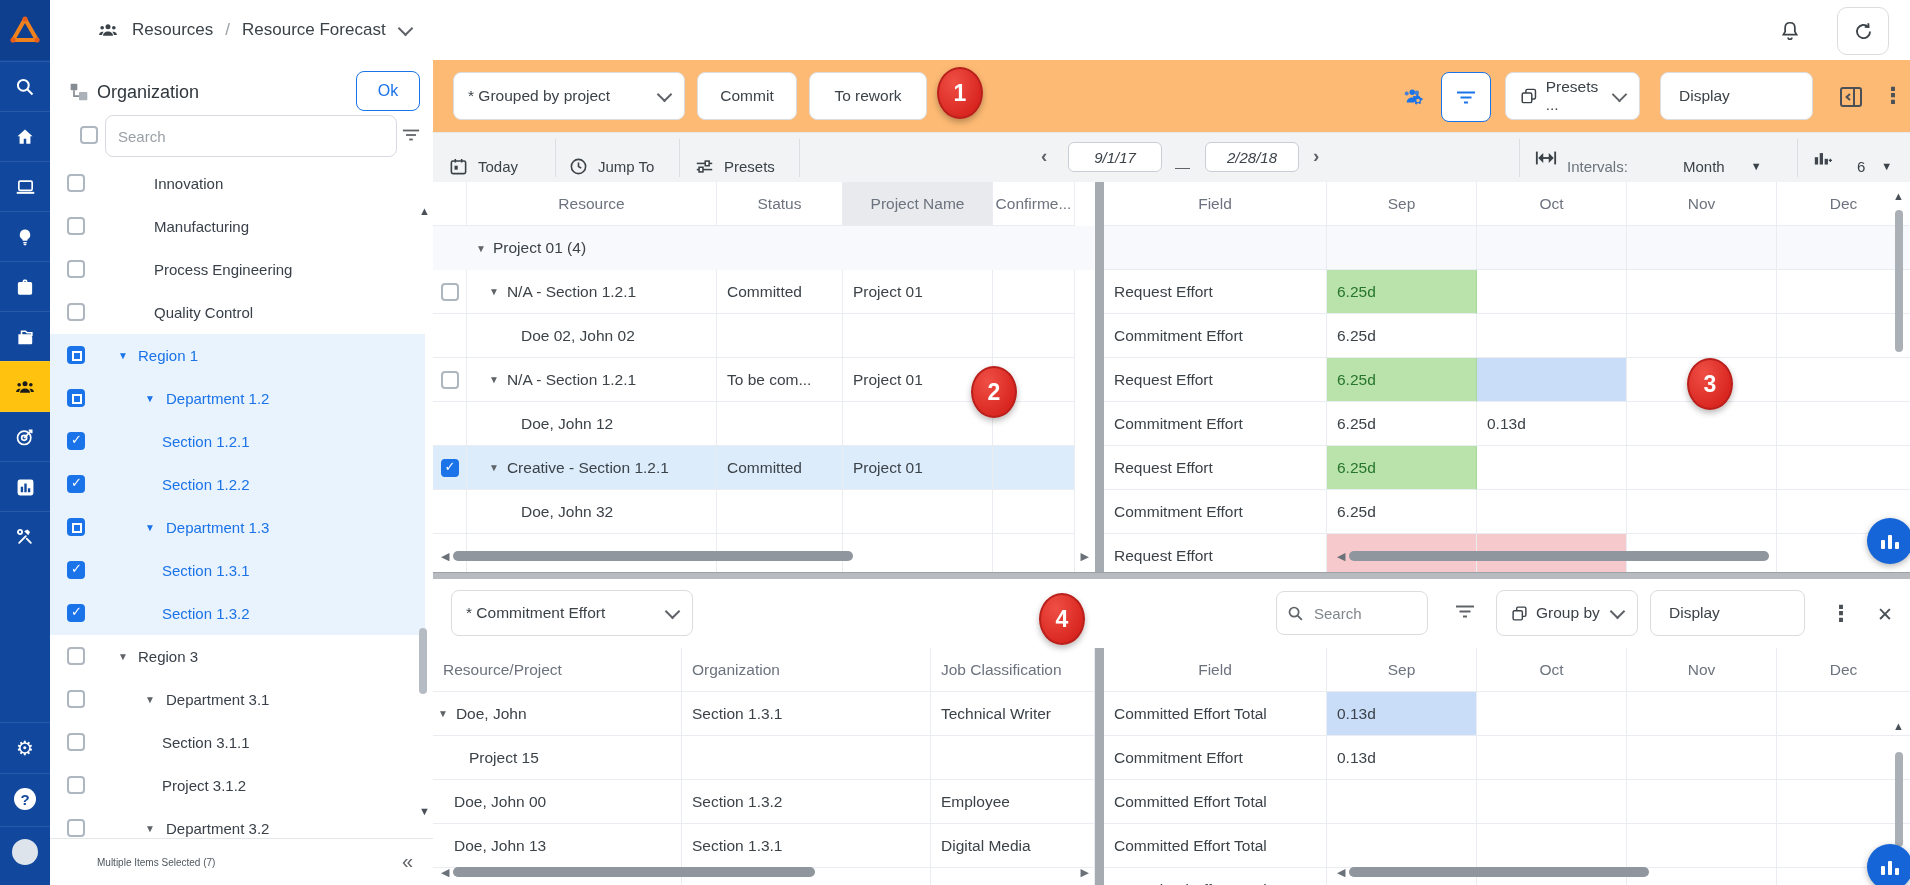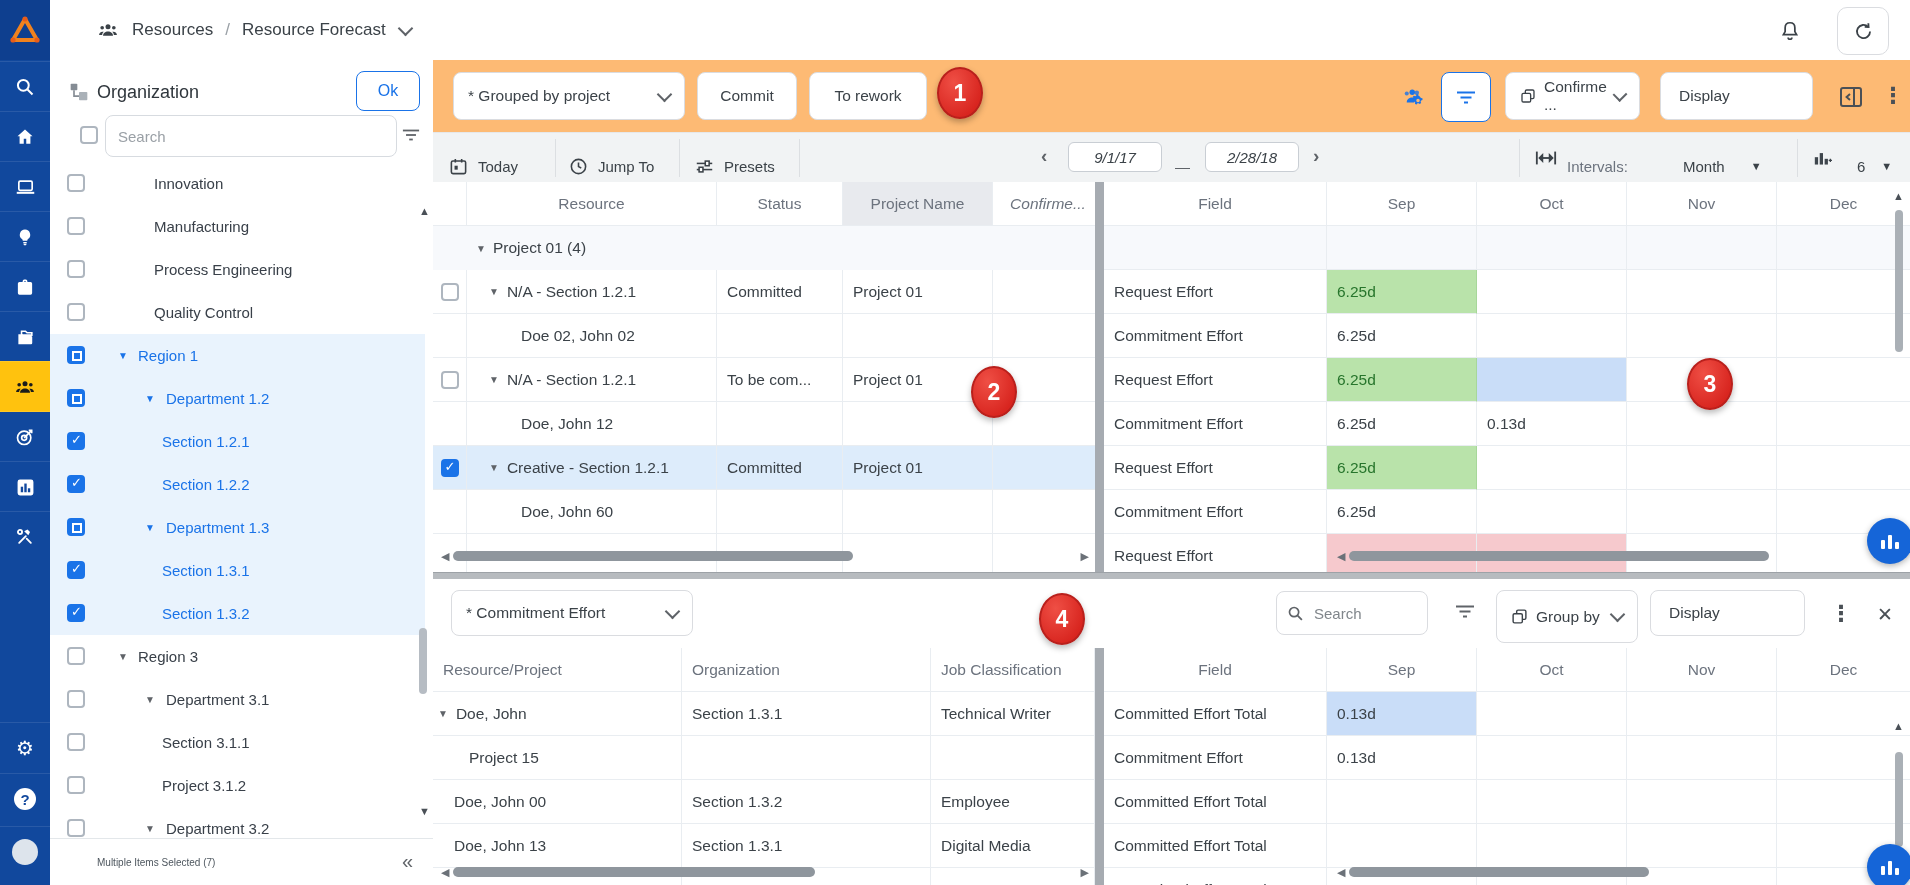--- a/index.html
+++ b/index.html
@@ -62,21 +62,21 @@
   
   .grid{position:absolute;left:0;width:1477px;background:#fff;overflow:hidden;}
   .grow{position:absolute;left:0;width:1477px;height:44px;background:#fff;}
   .cell{position:absolute;top:0;height:44px;display:flex;align-items:center;padding:0 10px;box-sizing:border-box;border-right:1px solid var(--grid-line);border-bottom:1px solid var(--grid-line);font-size:15.5px;color:var(--text);white-space:nowrap;overflow:hidden;}
   .hc{justify-content:center;color:var(--text-muted);font-size:15.5px;}
   .hl{color:var(--text-muted);}
   .t-check{left:0;width:34px;justify-content:center;padding:0;}
   .t-res{left:34px;width:250px;}
   .t-status{left:284px;width:126px;}
   .t-proj{left:410px;width:150px;}
-  .t-conf{left:560px;width:111px;font-style:italic;}
+  .t-conf{left:560px;width:82px;}
   .m-field{left:671px;width:223px;}
   .m-sep{left:894px;width:150px;}
   .m-oct{left:1044px;width:150px;}
   .m-nov{left:1194px;width:150px;}
   .m-dec{left:1344px;width:133px;border-right:none;}
   .b-res{left:0;width:249px;padding-left:5px;}
   .b-org{left:249px;width:249px;}
   .b-job{left:498px;width:164px;}
   .vsplit{position:absolute;left:662px;top:0;width:9px;background:var(--splitter);z-index:5;}
   .gexp{font-size:10px;color:#5f6368;margin-right:8px;flex:none;cursor:pointer;}
@@ -354,21 +354,21 @@
               <line x1="4.5" y1="8" x2="15.5" y2="8"></line>
               <line x1="8" y1="13" x2="12" y2="13"></line>
             </g>
           </svg>
       </div>
       <div class="btn dd" style="left:1072px;width:135px">
         <svg width="18" height="18" viewBox="0 0 24 24" fill="none" stroke="#3b4248" stroke-width="2" style="margin-right:8px">
             <rect x="8" y="3" width="13" height="13" rx="2"></rect>
             <rect x="3" y="8" width="13" height="13" rx="2" fill="#fff"></rect>
           </svg>
-        <span>Confirme ...</span>
+        <span>Presets ...</span>
           <span class="chevd" style="margin-top:-4px"></span>
       </div>
       <div class="btn" style="left:1227px;width:153px;justify-content:flex-start;padding:0 18px">Display</div>
       <div class="iconbtn" style="left:1403px;top:24px;width:30px;height:26px">
         <svg width="24" height="22" viewBox="0 0 24 22" fill="none" stroke="#4a5056" stroke-width="2">
             <rect x="2" y="2" width="20" height="18" rx="2"></rect>
             <line x1="15" y1="2" x2="15" y2="20"></line>
             <path d="M11 8l-3.4 3L11 14" fill="none"></path>
           </svg>
       </div>
@@ -543,21 +543,21 @@
         <div class="cell t-conf selbg"></div>
         <div class="cell m-field">Request Effort</div>
         <div class="cell m-sep bg-green">6.25d</div>
         <div class="cell m-oct"></div>
         <div class="cell m-nov"></div>
         <div class="cell m-dec"></div>
       </div>
 
       <div class="grow" style="top:308px">
         <div class="cell t-check"></div>
-        <div class="cell t-res indent1">Doe, John 60</div>
+        <div class="cell t-res indent1">Doe, John 32</div>
         <div class="cell t-status"></div>
         <div class="cell t-proj"></div>
         <div class="cell t-conf"></div>
         <div class="cell m-field">Commitment Effort</div>
         <div class="cell m-sep">6.25d</div>
         <div class="cell m-oct"></div>
         <div class="cell m-nov"></div>
         <div class="cell m-dec"></div>
       </div>
 
@@ -612,21 +612,21 @@
           </svg>
         <input type="text" placeholder="Search" style="">
       </div>
       <svg class="plain-ic" width="20" height="17" viewBox="0 0 20 16" style="left:1022px;top:25px">
           <g stroke="#5f6368" stroke-width="2">
             <line x1="1" y1="3" x2="19" y2="3"></line>
             <line x1="4.5" y1="8" x2="15.5" y2="8"></line>
             <line x1="8" y1="13" x2="12" y2="13"></line>
           </g>
         </svg>
-      <div class="btn dd" style="left:1063px;top:12px;width:142px;height:53px">
+      <div class="btn dd" style="left:1063px;top:12px;width:142px;height:46px">
         <svg width="17" height="17" viewBox="0 0 24 24" fill="none" stroke="#3b4248" stroke-width="2" style="margin-right:8px">
             <rect x="8" y="3" width="13" height="13" rx="2"></rect>
             <rect x="3" y="8" width="13" height="13" rx="2" fill="#fff"></rect>
           </svg>
         <span>Group by</span>
           <span class="chevd" style="margin-top:-4px"></span>
       </div>
       <div class="btn" style="left:1217px;top:12px;width:155px;height:46px;justify-content:flex-start;padding:0 18px">Display</div>
       <div class="iconbtn" style="left:1398px;top:22px;width:20px;height:28px;font-size:22px;color:#4a5056;font-weight:bold">
           <span>⋮</span>

